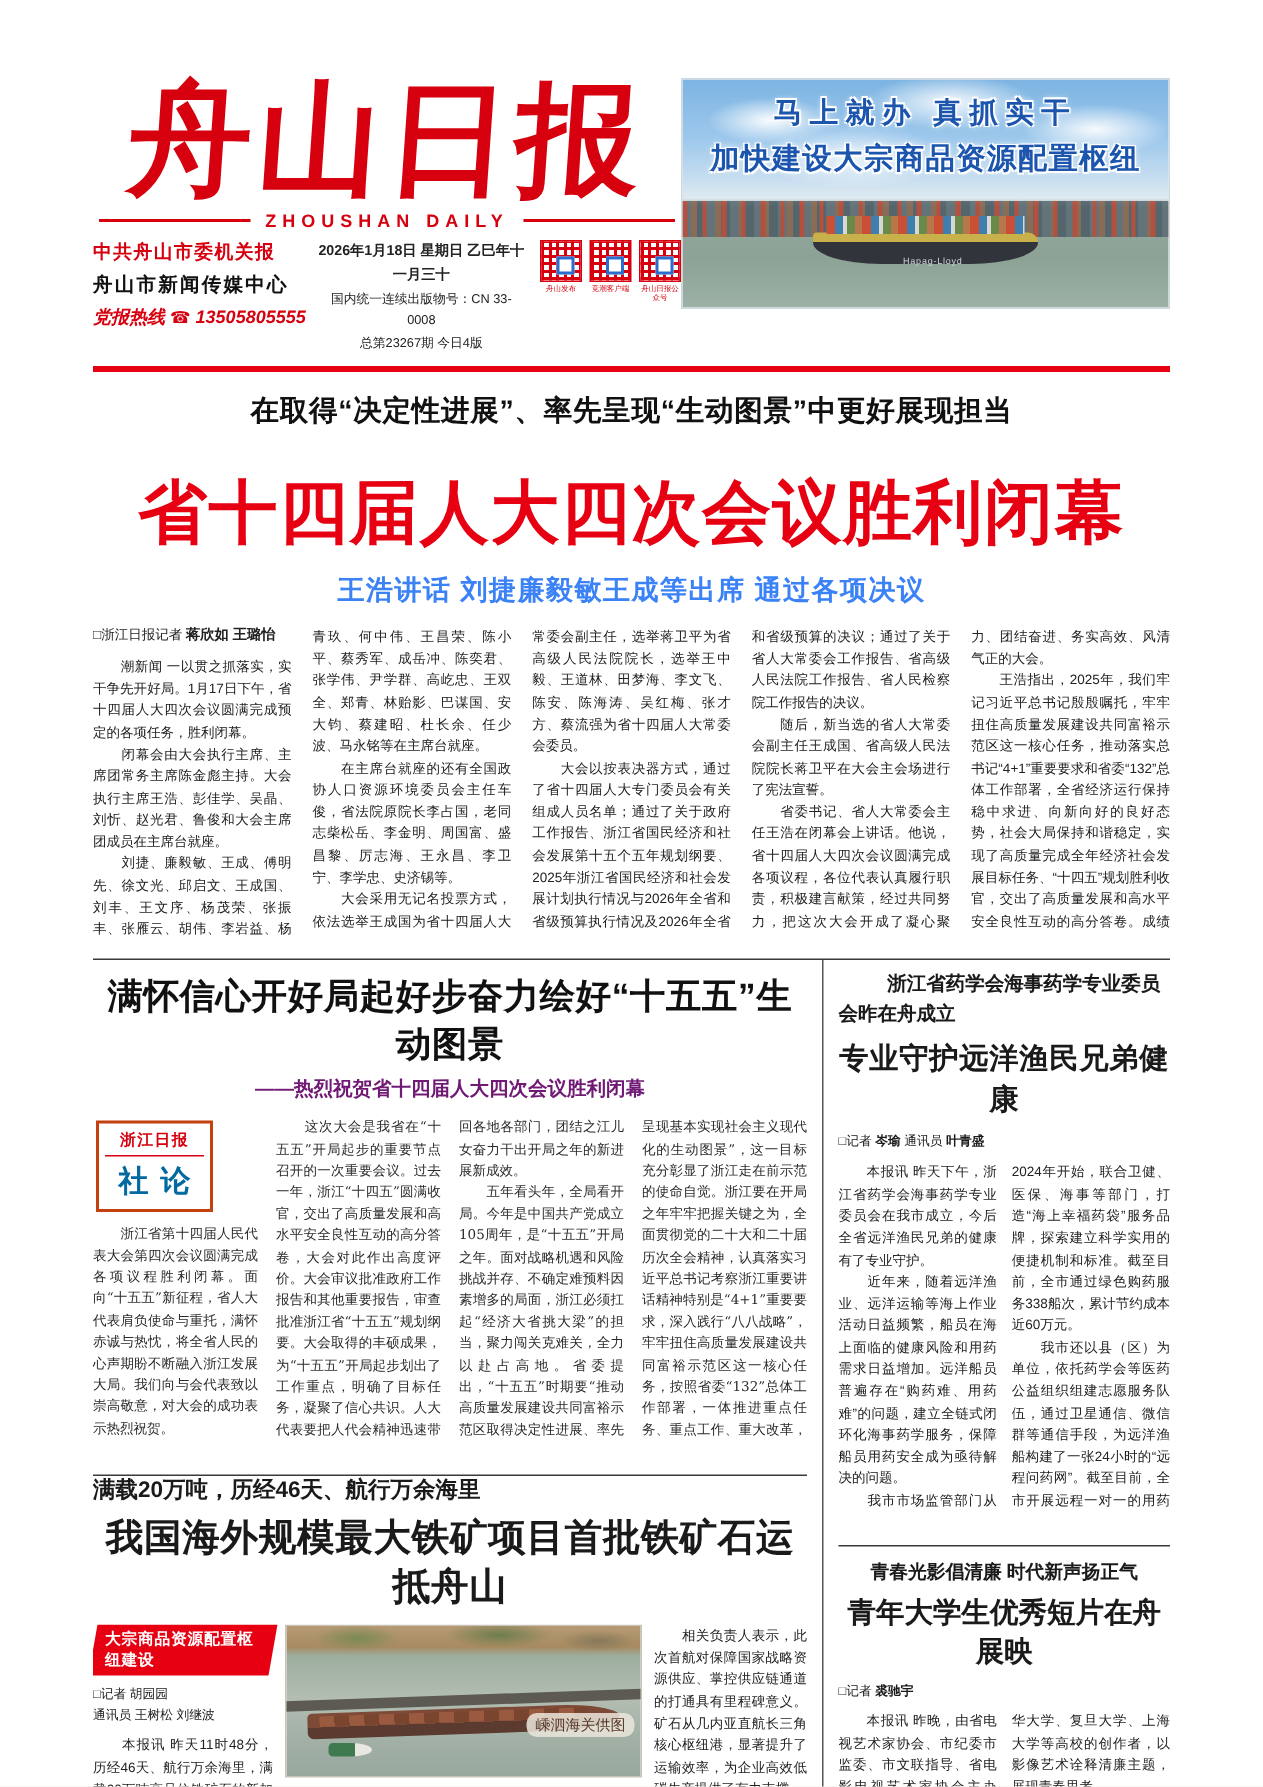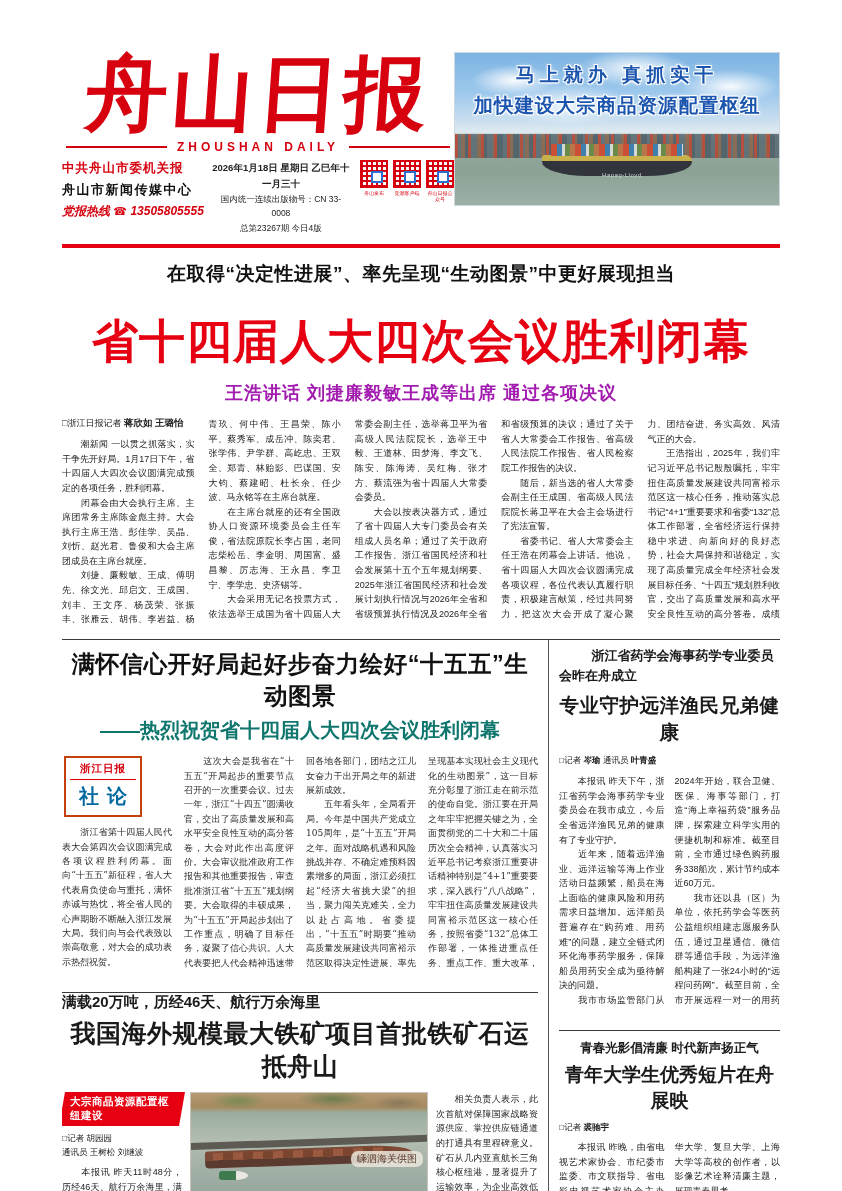--- a/index.html
+++ b/index.html
@@ -52,38 +52,38 @@
   .promo .slogan .s1 { font-size:19px; letter-spacing:5px; }
   .promo .slogan .s2 { font-size:19.5px; letter-spacing:1px; margin-top:4px; }
 
   .red-rule { height:4px; background:#e60012; margin-top:9px; }
 
   
   .lead-head { text-align:center; margin-top:13px; }
   .lead-kicker { font-size:19px; font-weight:bold; color:#111; letter-spacing:.5px; }
   .lead-title { font-size:46px; font-weight:900; color:#e60012; letter-spacing:1px; margin-top:24px;
     font-family:"Liberation Sans",sans-serif; }
-  .lead-deck { font-size:18px; font-weight:bold; color:#a21caf; margin-top:8px; letter-spacing:1px; }
+  .lead-deck { font-size:18px; font-weight:bold; color:#3b82f6; margin-top:8px; letter-spacing:1px; }
 
   .lead-body-wrap { margin-top:12px; height:212px; overflow:hidden;
     columns:5; column-gap:14px; }
   .byline { font-size:9px; color:#222; margin-bottom:7px; }
   .byline b { font-size:9.5px; }
   .bodytext { font-size:9px; line-height:1.62; text-align:justify; white-space:pre-line; color:#212121; }
 
   .hdiv { border-top:1px solid #3a3a3a; margin:10px 0 0 0; }
 
   
   .main-zone { display:flex; margin-top:0; }
   .zone-left { width:476px; padding-top:8px; }
   .zone-right { flex:1; border-left:1px solid #555; margin-left:10px; padding-left:10px; padding-top:6px; }
 
   
   .edi-title { text-align:center; font-size:23.5px; font-weight:900; color:#111; letter-spacing:.5px; }
-  .edi-sub { text-align:center; font-size:20px; font-weight:bold; color:#0f766e; margin-top:5px; }
+  .edi-sub { text-align:center; font-size:13px; font-weight:bold; color:#701a75; margin-top:5px; }
   .edi-body { margin-top:10px; height:228px; overflow:hidden; columns:4; column-gap:12px; }
   .edi-logo { width:78px; border:2px solid #c2410c; padding:4px 4px 5px 4px; text-align:center; margin:2px auto 8px 2px; }
   .edi-logo .l1 { color:#d6000f; font-size:10.5px; font-weight:bold; font-family:"DejaVu Serif",serif; letter-spacing:1px; border-bottom:1px solid #d6000f; padding-bottom:3px; }
   .edi-logo .l2 { color:#0369a1; font-size:20px; font-weight:700; letter-spacing:8px; padding-top:3px; text-indent:8px; }
   .edi-text { font-family:"DejaVu Serif","Liberation Serif",serif; font-size:9px; line-height:1.6; text-align:justify; white-space:pre-line; color:#2a2a2a; }
 
   
   .ore-kicker { text-align:left; font-size:15px; font-weight:bold; margin-top:0; }
   .ore-title { text-align:center; font-size:25px; font-weight:900; letter-spacing:.5px; margin-top:5px; }
   .ore-grid { display:flex; gap:8px; margin-top:9px; height:252px; overflow:hidden; }

